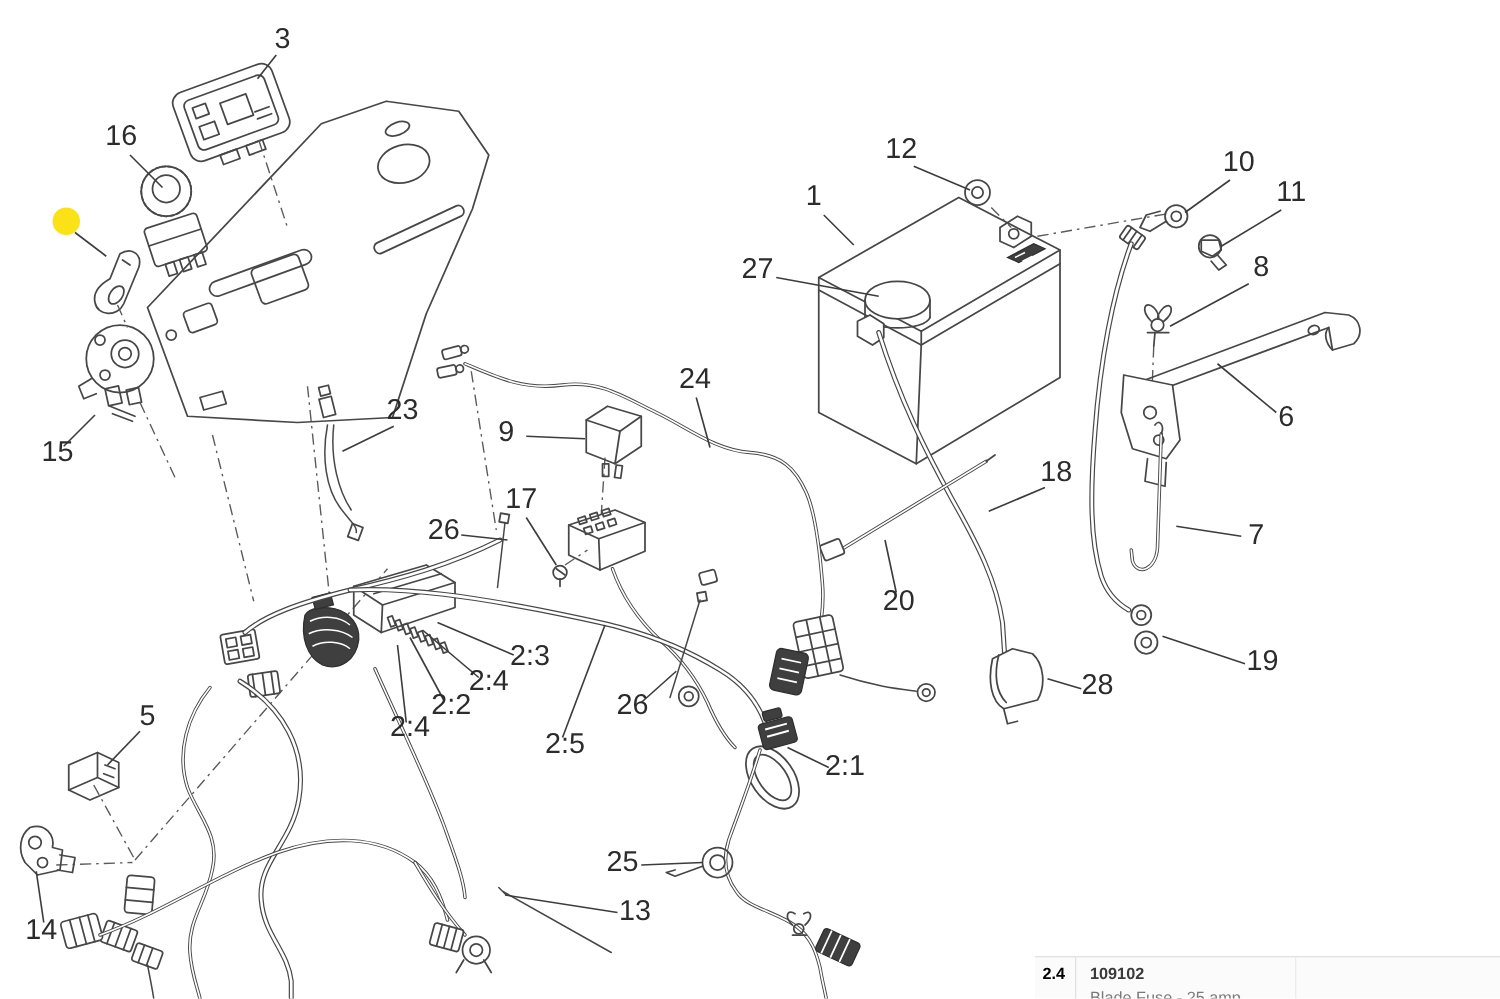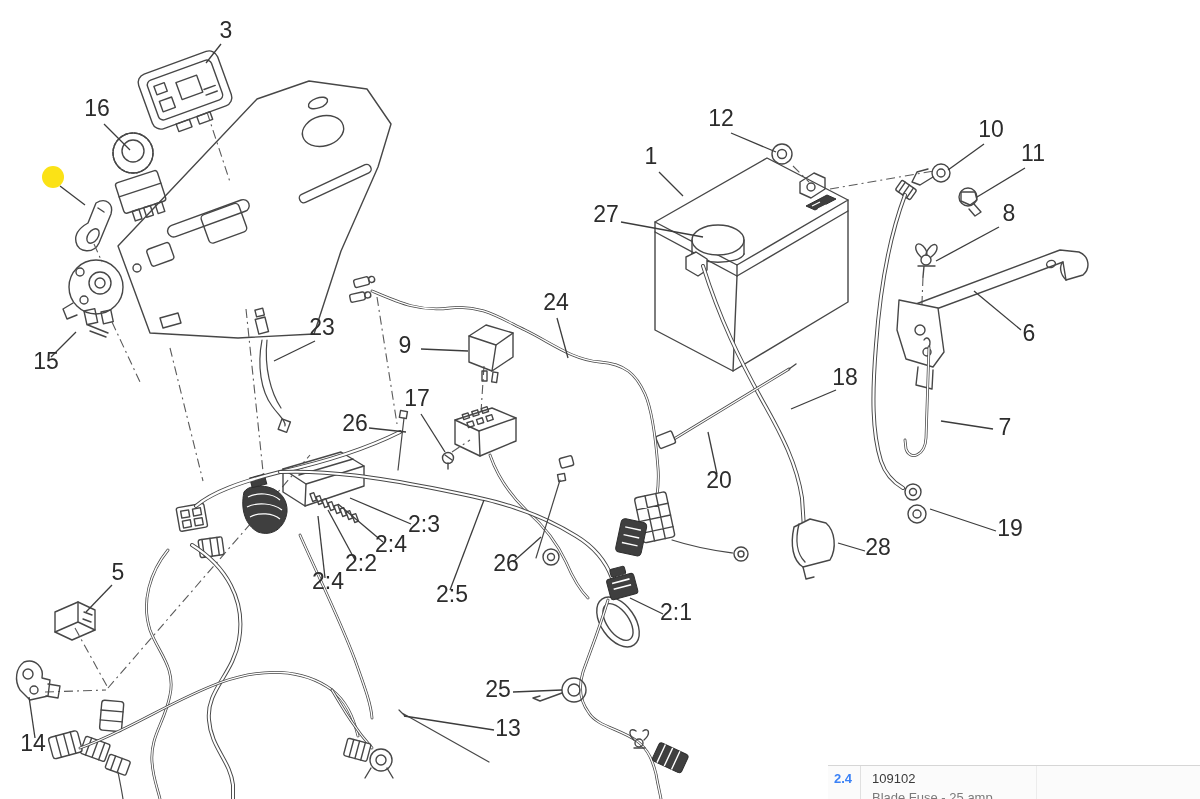--- a/index.html
+++ b/index.html
@@ -19,24 +19,24 @@
   .ld{stroke:#3c3c3c;stroke-width:1.3;}
   .co{font-family:"Liberation Sans",sans-serif;font-size:23px;fill:#2c2c2c;}
   
   #help-bar{position:absolute;left:393px;top:783px;width:807px;height:16px;background:#ffffff;
             border-top:1px solid #e3e3e3;cursor:pointer;}
   #help-bar span{position:absolute;left:18px;top:3px;font-size:15px;color:#565656;white-space:nowrap;}
   
   #parts-panel{position:absolute;left:828px;top:765px;width:372px;height:34px;background:#fff;
                border-top:1px solid #d6d6d6;font-size:13px;color:#333;}
   #parts-panel .row{position:relative;width:100%;height:100%;background:#fbfbfb;cursor:pointer;}
-  #parts-panel .ref{position:absolute;left:6px;top:5px;font-weight:bold;color:#3b82f6;}
+  #parts-panel .ref{position:absolute;left:6px;top:5px;font-weight:bold;color:#000000;}
   #parts-panel .vline{position:absolute;left:32px;top:0;width:1px;height:34px;background:#e0e0e0;}
   #parts-panel .vline2{position:absolute;left:208px;top:0;width:1px;height:34px;background:#ececec;}
-  #parts-panel .pn{position:absolute;left:44px;top:5px;font-weight:normal;color:#3a3a3a;}
+  #parts-panel .pn{position:absolute;left:44px;top:5px;font-weight:bold;color:#3a3a3a;}
   #parts-panel .desc{position:absolute;left:44px;top:24px;color:#7a7a7a;}
 </style>
 </head>
 <body>
 
 <div id="stage">
 
 <svg width="1200" height="799" viewBox="0 0 1200 799">
 
   <g>

